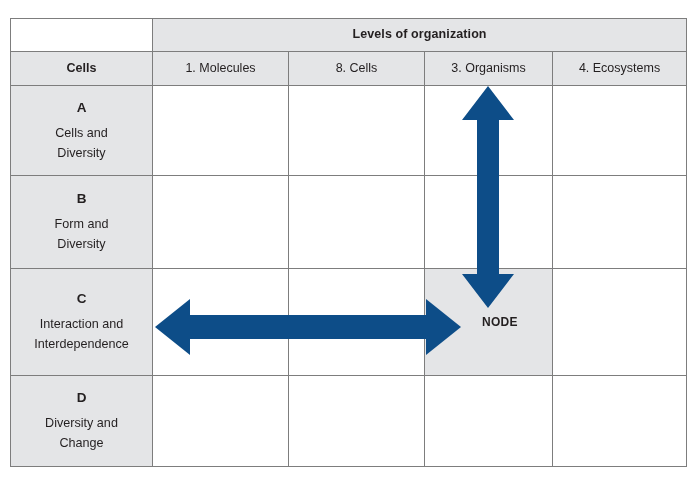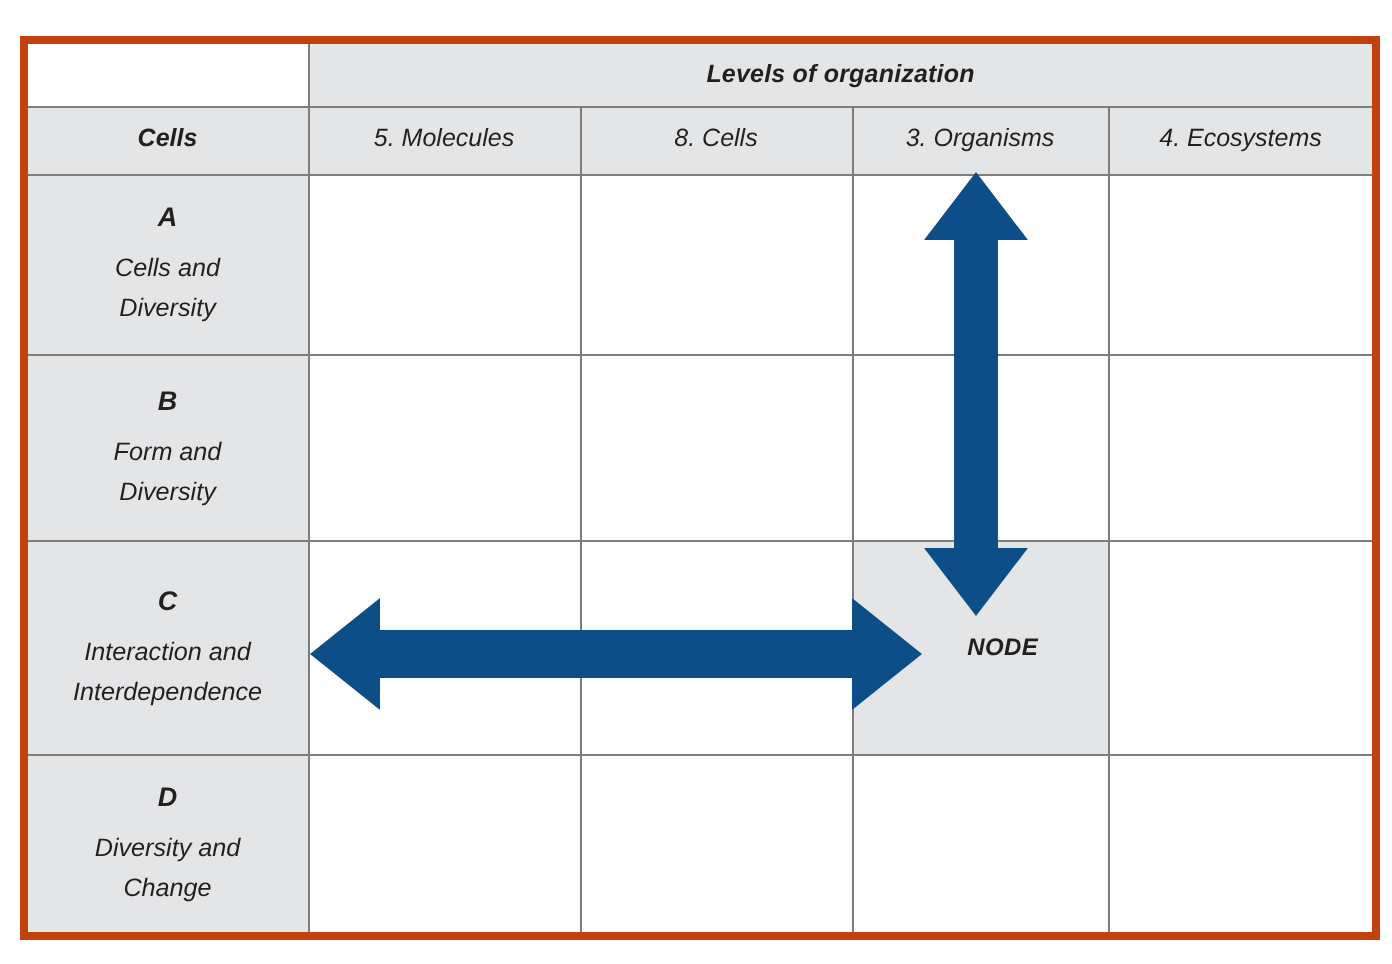--- a/index.html
+++ b/index.html
@@ -23,22 +23,21 @@
     top: 18px;
     width: 676px;
     height: 448px;
   }
 
   table.matrix {
     border-collapse: collapse;
     table-layout: fixed;
     width: 676px;
     height: 448px;
-    border: 4px solid #c2410c;
-    font-style: italic;
+    border: 1px solid #c2410c;
   }
 
   table.matrix td {
     border: 1px solid #7d7d7d;
     padding: 0;
     text-align: center;
     vertical-align: middle;
     font-size: 12.5px;
     line-height: 1.55;
     background: #ffffff;
@@ -121,21 +120,21 @@
         <col class="c-4">
     </colgroup>
     <tbody>
       <tr class="row-h1">
         <td class="blank-corner"></td>
         <td class="shaded hdr-span" colspan="4">Levels of organization</td>
       </tr>
 
       <tr class="row-h2">
         <td class="shaded hdr-theme">Cells</td>
-        <td class="shaded hdr-level">5. Molecules</td>
+        <td class="shaded hdr-level">1. Molecules</td>
         <td class="shaded hdr-level">8. Cells</td>
         <td class="shaded hdr-level">3. Organisms</td>
         <td class="shaded hdr-level">4. Ecosystems</td>
       </tr>
 
       <tr class="row-a">
         <td class="shaded">
           <span class="theme-letter">A</span>
           <span class="theme-text">Cells and</span>
           <span class="theme-text">Diversity</span>

